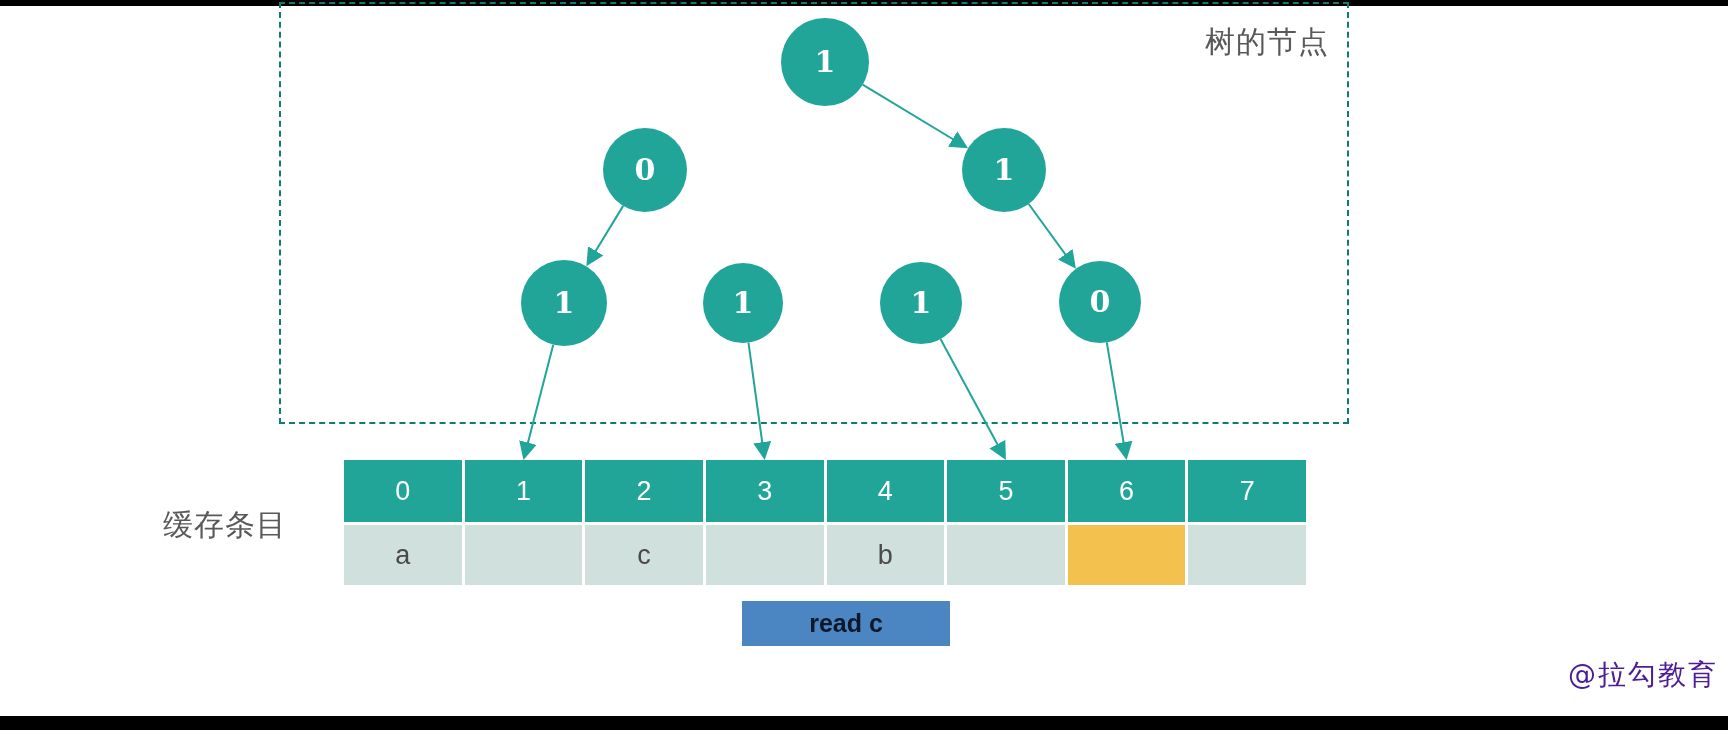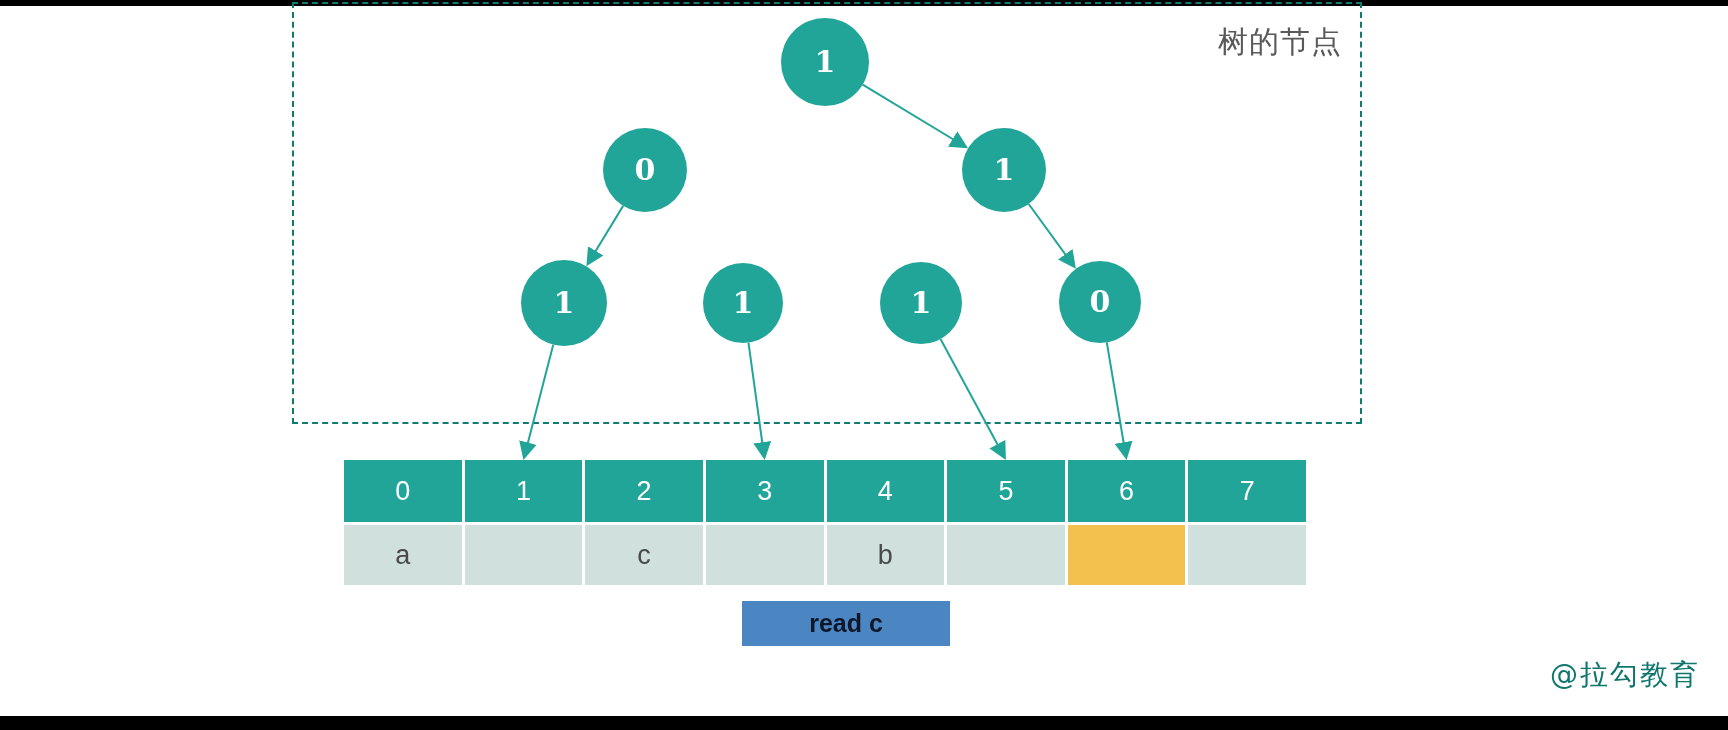--- a/index.html
+++ b/index.html
@@ -23,21 +23,21 @@
   }
   .bar-bottom {
     position: absolute; left: 0; top: 716px;
     width: 1728px; height: 14px;
     background: #000000;
   }
 
   
   .tree-region {
     position: absolute;
-    left: 292px; top: 2px;
+    left: 279px; top: 2px;
     width: 1070px; height: 422px;
     border: 2px dashed #0f7b72;
     background: transparent;
   }
   .tree-region-label {
     position: absolute;
     right: 18px; top: 18px;
     font-size: 30px;
     color: #595959;
     letter-spacing: 1px;
@@ -116,23 +116,23 @@
     display: flex;
     align-items: center;
     justify-content: center;
     font-size: 25px;
     font-weight: bold;
   }
 
   
   .watermark {
     position: absolute;
-    right: 28px; bottom: 36px;
+    right: 10px; bottom: 36px;
     font-size: 28px;
-    color: #0f766e;
+    color: #4c1d95;
     letter-spacing: 2px;
     font-family: "DejaVu Sans", "Liberation Sans", sans-serif;
     user-select: none;
   }
 </style>
 </head>
 <body>
 
 <div id="stage">
 
@@ -176,20 +176,21 @@
         <span>1</span>
       </div>
       <div class="node" style="left: 880px; top: 262px; width: 82px; height: 82px; background: rgb(33, 165, 153);">
         <span>1</span>
       </div>
       <div class="node" style="left: 1059px; top: 261px; width: 82px; height: 82px; background: rgb(33, 165, 153);">
         <span>0</span>
       </div>
     </div>
 
+  <div class="cache-label">缓存条目</div>
 
   <div class="cache-table">
     <div class="cache-row index-row" id="index-row">
         <div class="cell">0</div>
         <div class="cell">1</div>
         <div class="cell">2</div>
         <div class="cell">3</div>
         <div class="cell">4</div>
         <div class="cell">5</div>
         <div class="cell">6</div>

